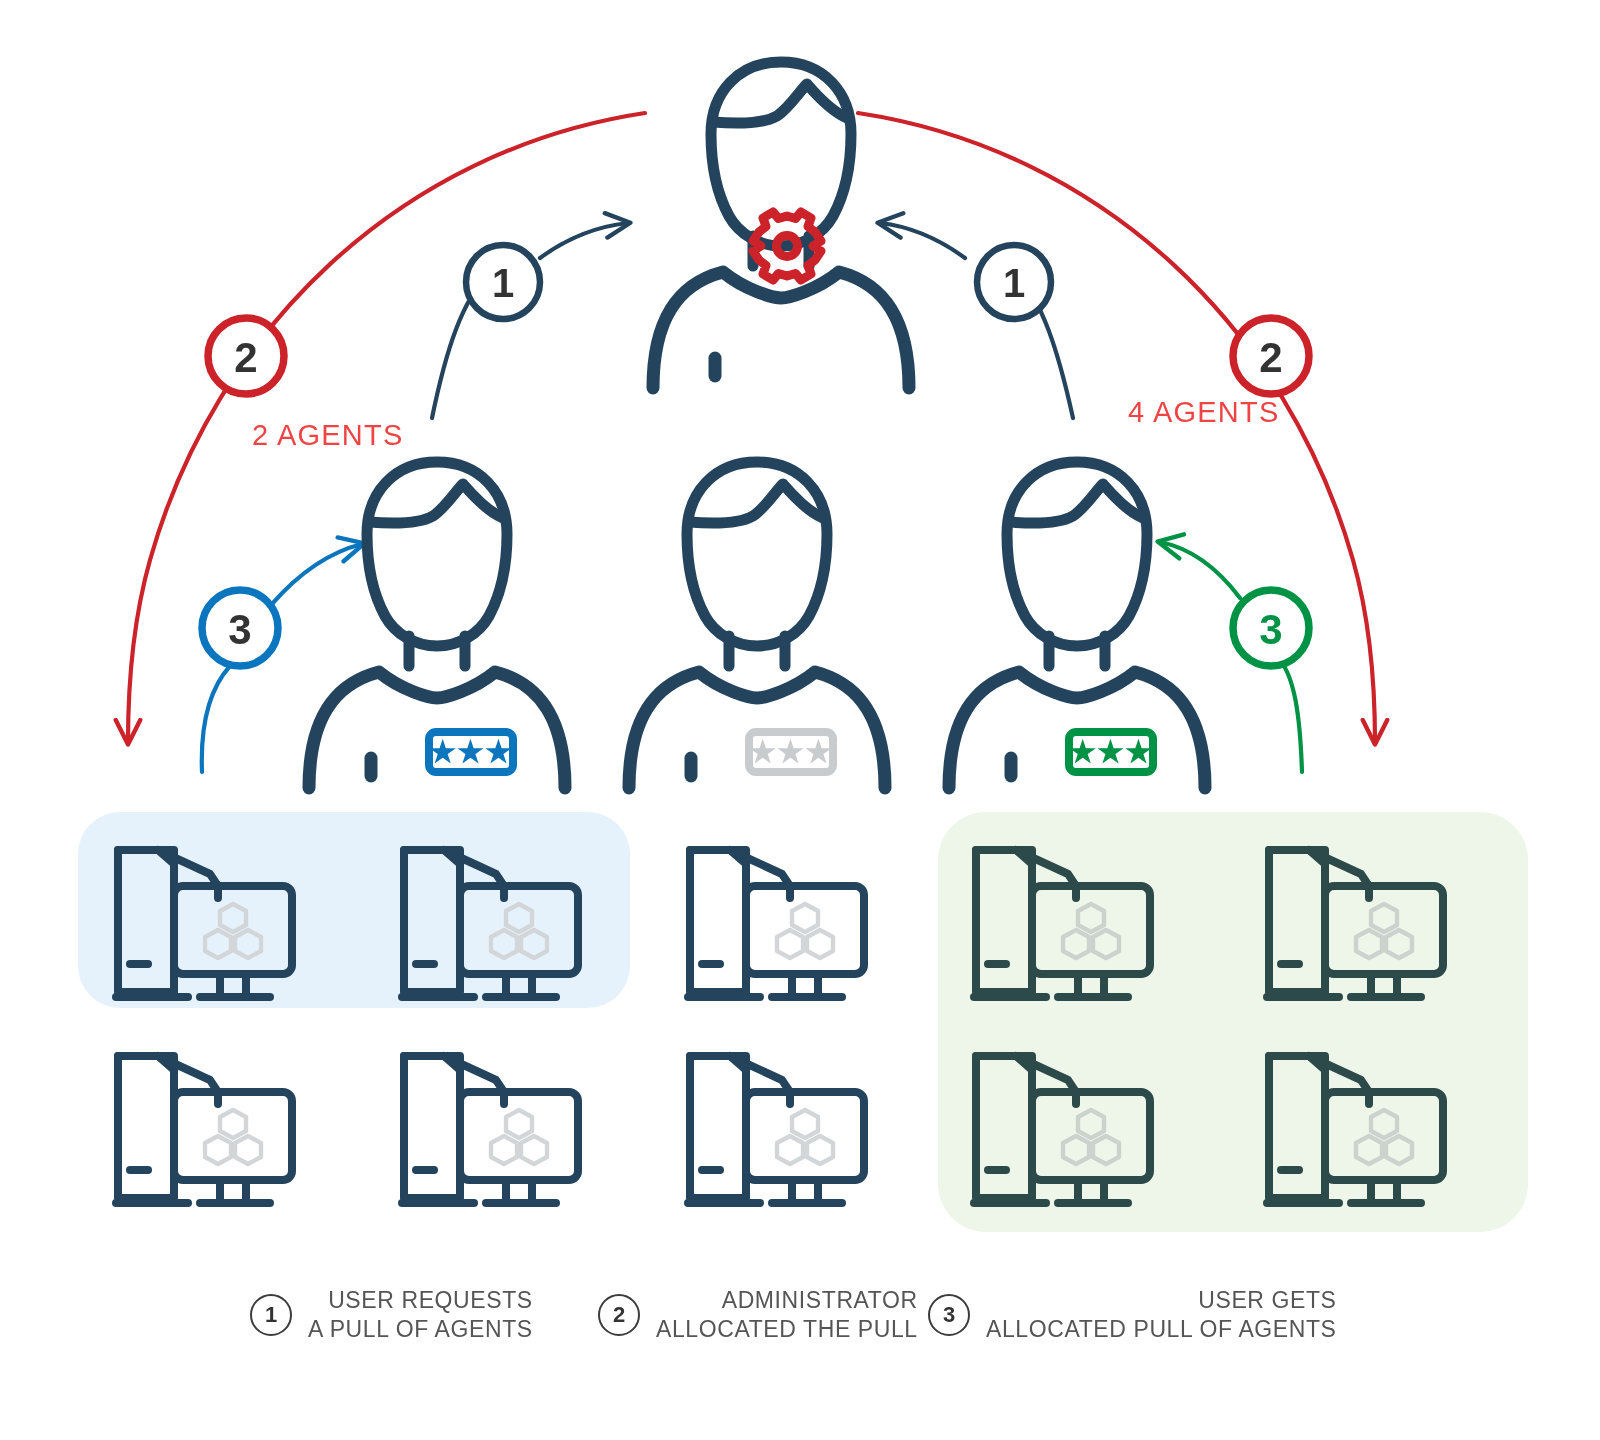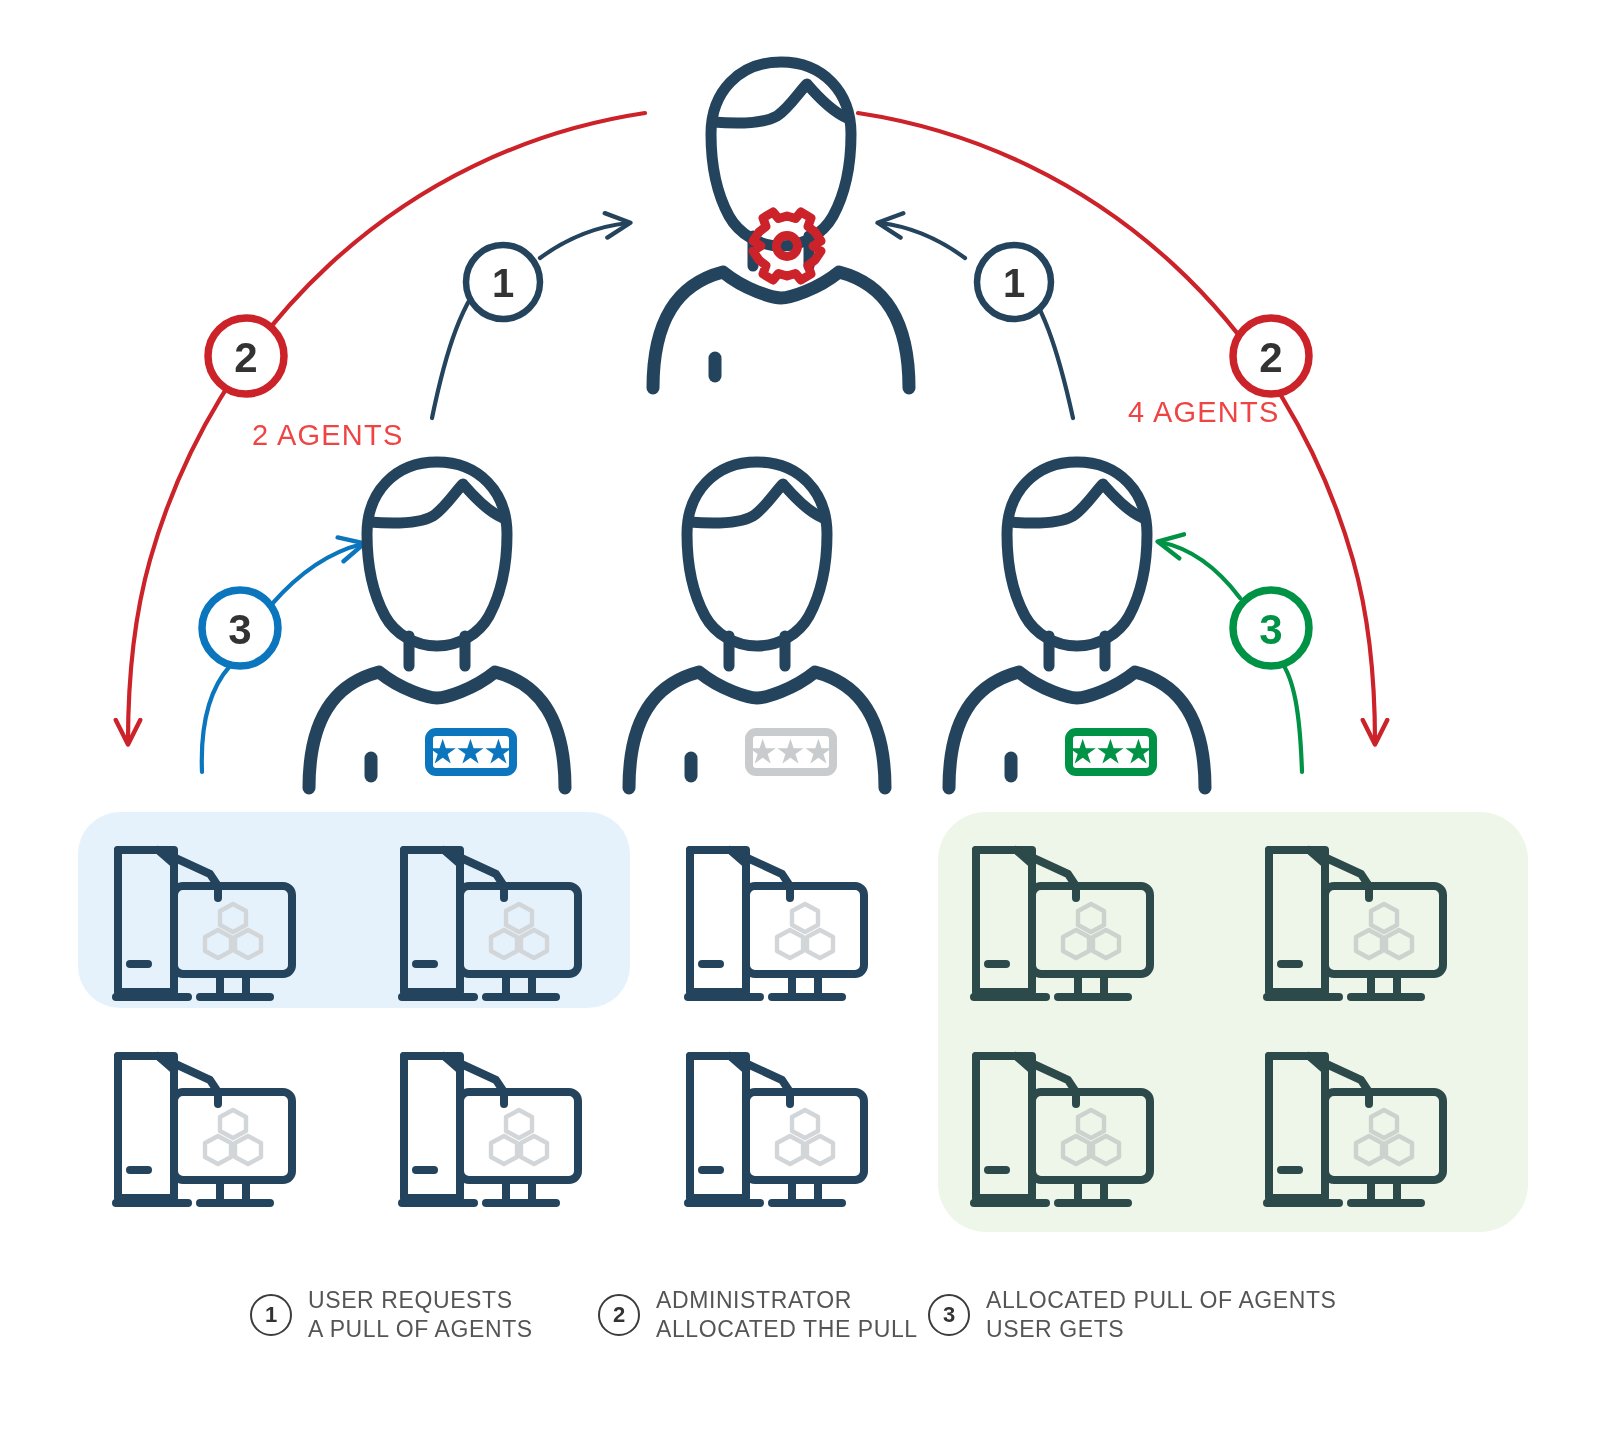--- a/index.html
+++ b/index.html
@@ -69,20 +69,21 @@
     margin-right: 16px;
     font-family: "Liberation Sans", sans-serif;
   }
   .legend-text {
     font-size: 23px;
     line-height: 29px;
     color: #555555;
     letter-spacing: 0.6px;
     white-space: nowrap;
     font-family: "Liberation Sans", sans-serif;
+    text-align: right;
   }
 </style>
 </head>
 <body>
 
 <div id="stage">
 
   <svg class="diagram" viewBox="0 0 1600 1440">
     <defs>
 
@@ -328,20 +329,20 @@
       <div class="legend-num">2</div>
       <div class="legend-text">
         <div>ADMINISTRATOR</div>
         <div>ALLOCATED THE PULL</div>
       </div>
     </div>
 
     <div class="legend-item i3">
       <div class="legend-num">3</div>
       <div class="legend-text">
+        <div>USER GETS</div>
         <div>ALLOCATED PULL OF AGENTS</div>
-        <div>USER GETS</div>
       </div>
     </div>
 
   </div>
 
 </div>
 
 </body></html>

